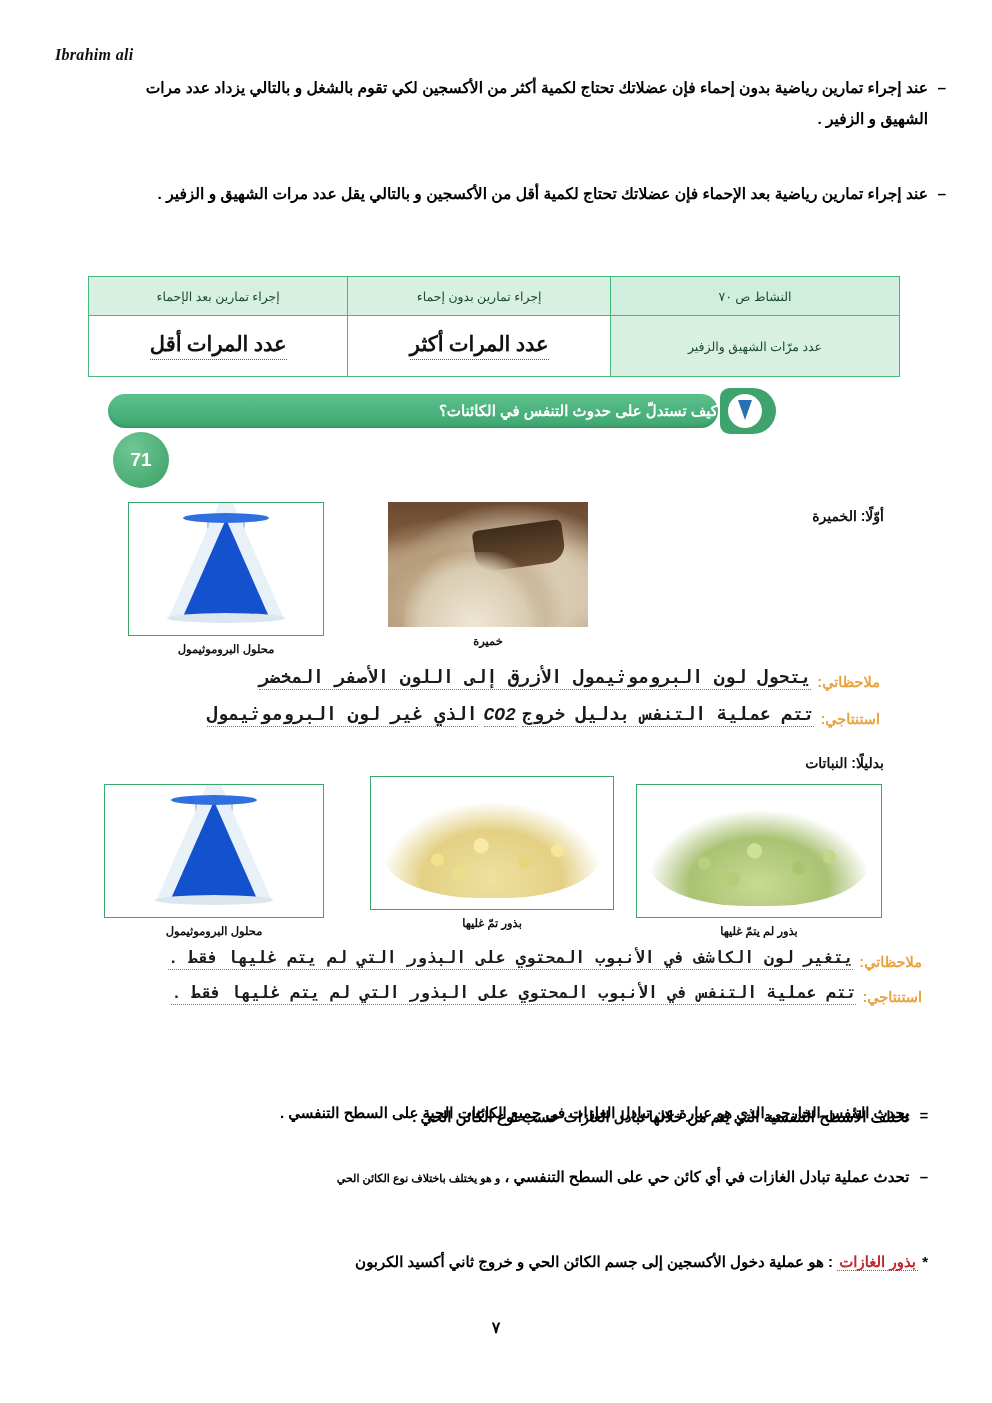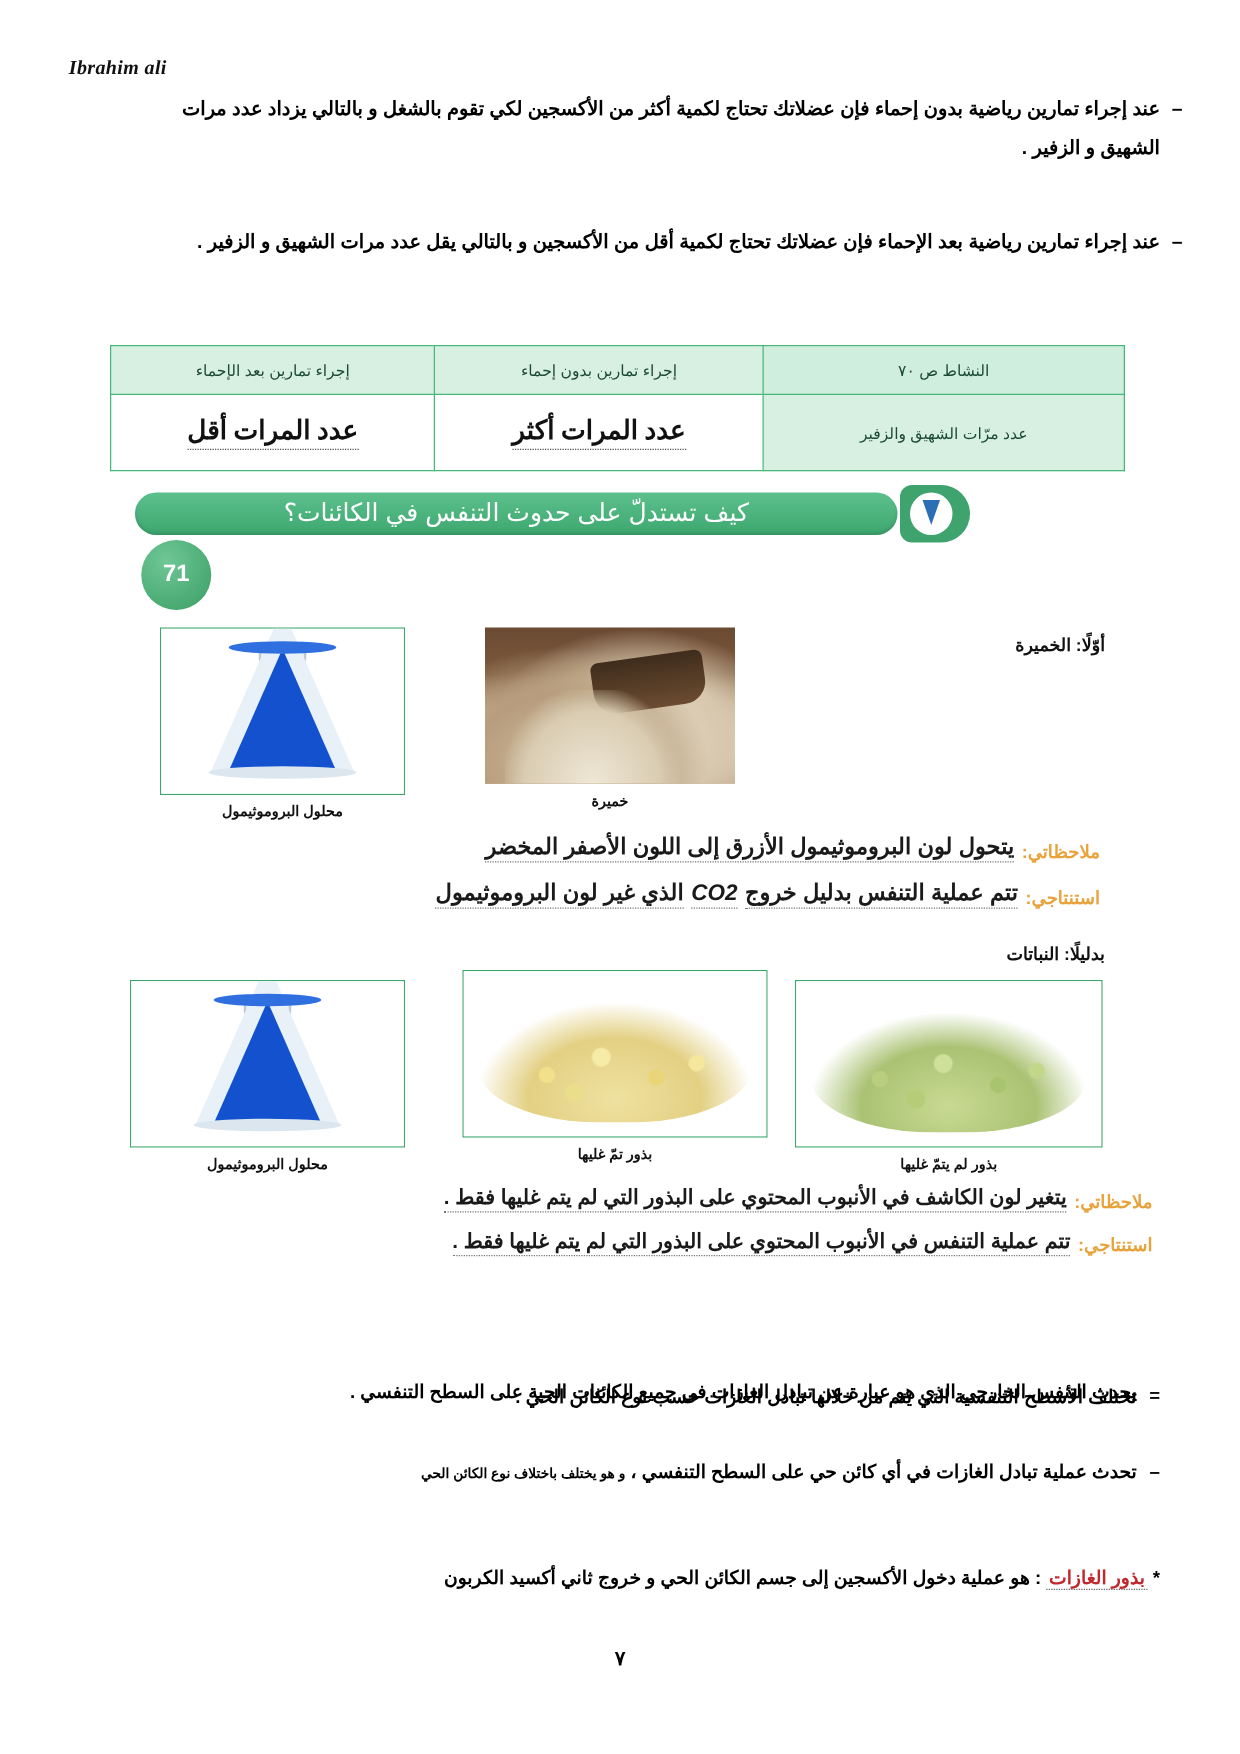--- a/index.html
+++ b/index.html
@@ -111,23 +111,23 @@
     top: 0;
     height: 34px;
     width: 610px;
     background: linear-gradient(180deg,#5cc08d 0%, #3da76f 100%);
     border-radius: 17px 17px 17px 17px;
     box-shadow: inset 0 -2px 3px rgba(0,0,0,.12);
   }
   .banner .pill span {
     display: block;
     color: #fff;
-    font-weight: normal;
-    font-size: 20px;
-    text-align: center;
+    font-weight: bold;
+    font-size: 15px;
+    text-align: right;
     line-height: 34px;
     direction: rtl;
   }
   .banner .flask-badge {
     position: absolute;
     right: 0;
     top: -6px;
     width: 56px;
     height: 46px;
     background: #3ea36c;
@@ -345,21 +345,21 @@
     gap: 6px;
     white-space: nowrap;
   }
   .note-label {
     color: #e8a33d;
     font-weight: bold;
     font-size: 14.5px;
     font-family: "Liberation Sans", sans-serif;
   }
   .note-hand {
-    font-family: Liberation Sans, sans-serif;
+    font-family: Liberation Mono, monospace;
     font-weight: bold;
     font-size: 18px;
     color: #1a1a1a;
     border-bottom: 1px dotted #777;
     padding-bottom: 1px;
   }
   .note-hand.sm { font-size: 16.5px; }
 
   
   .lower {

